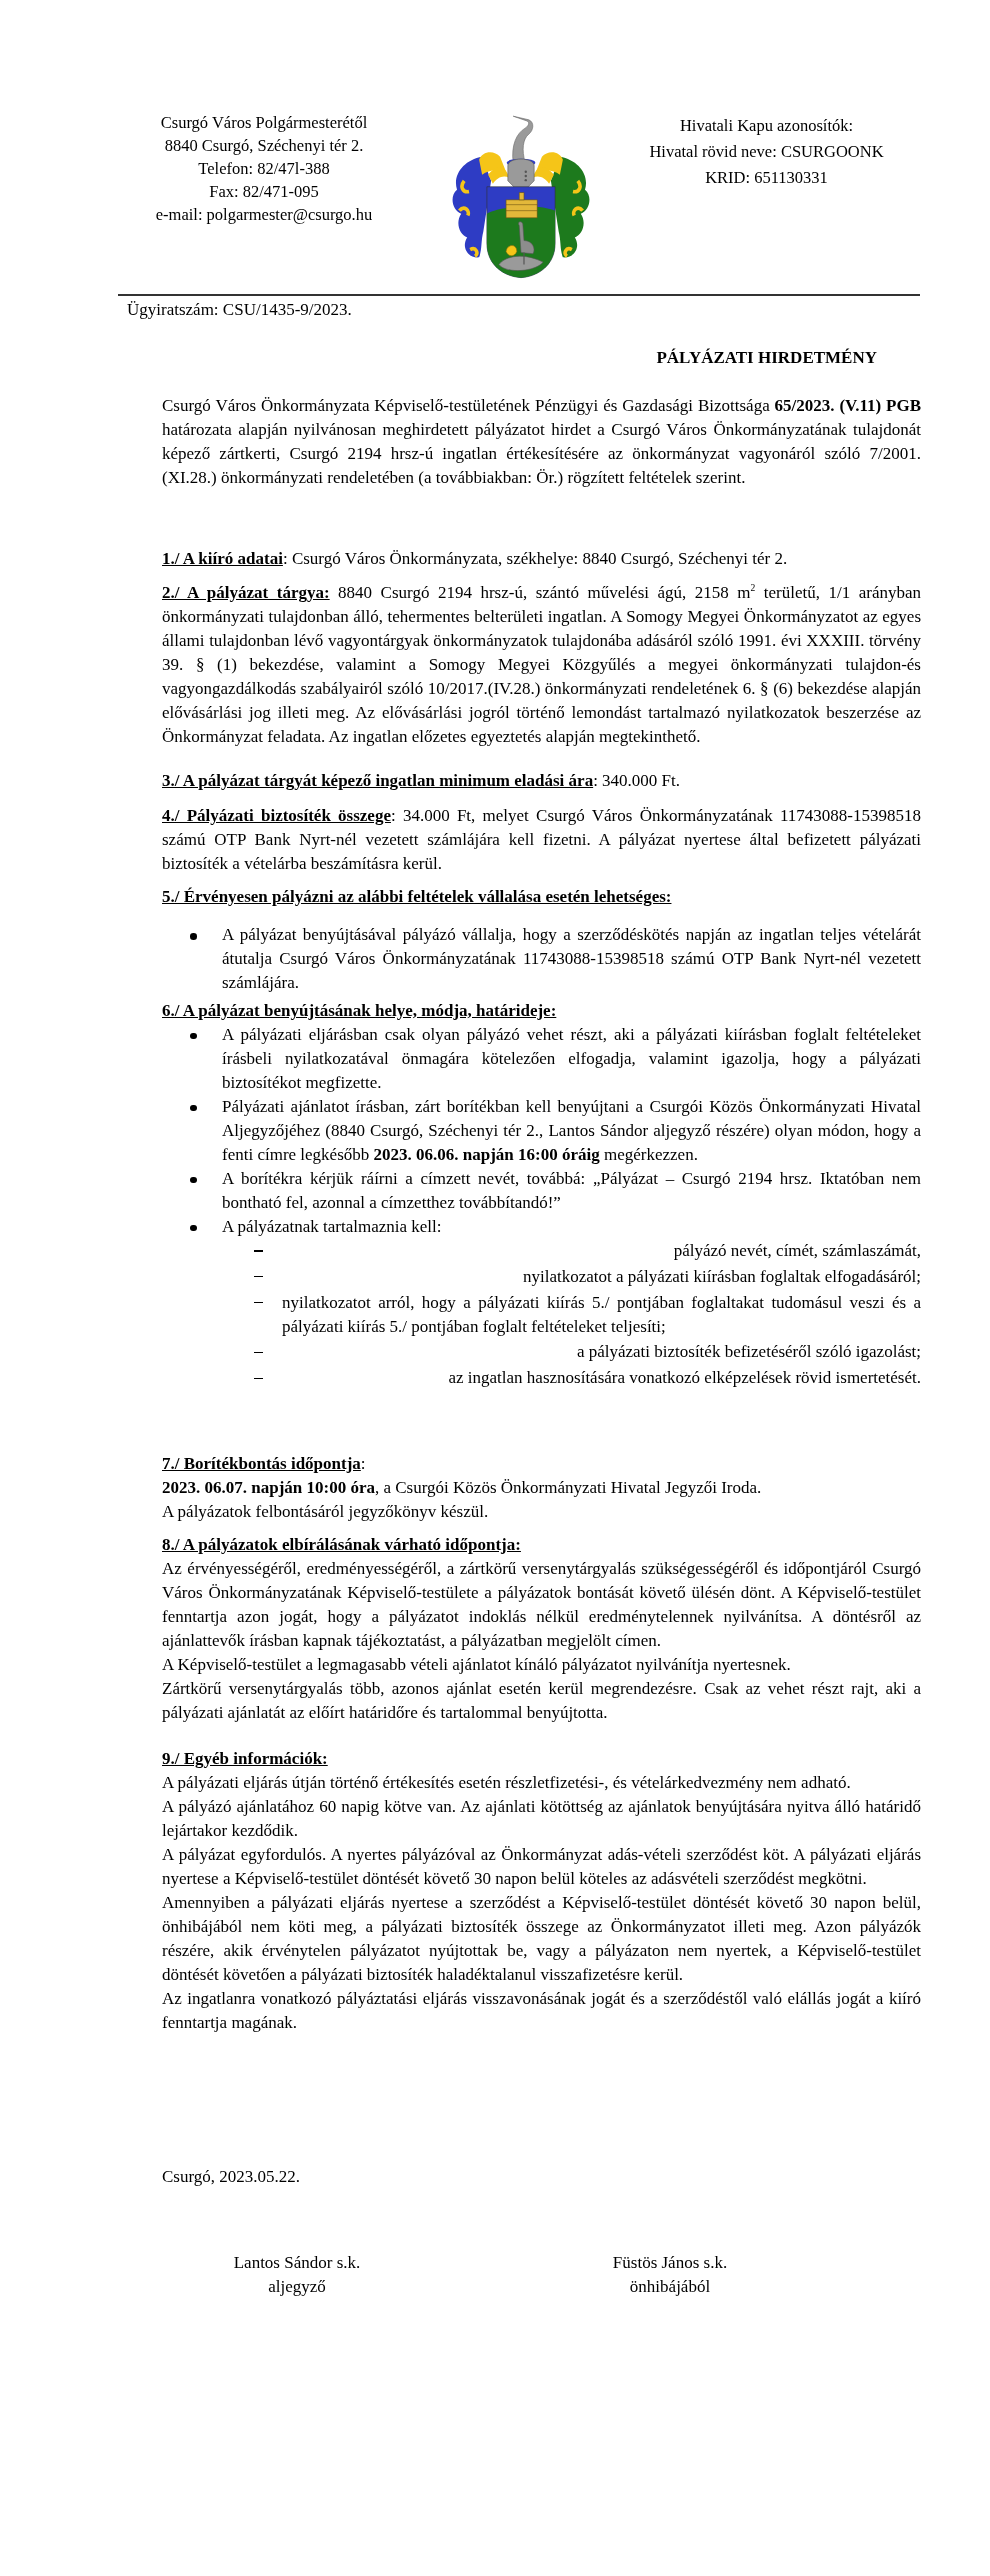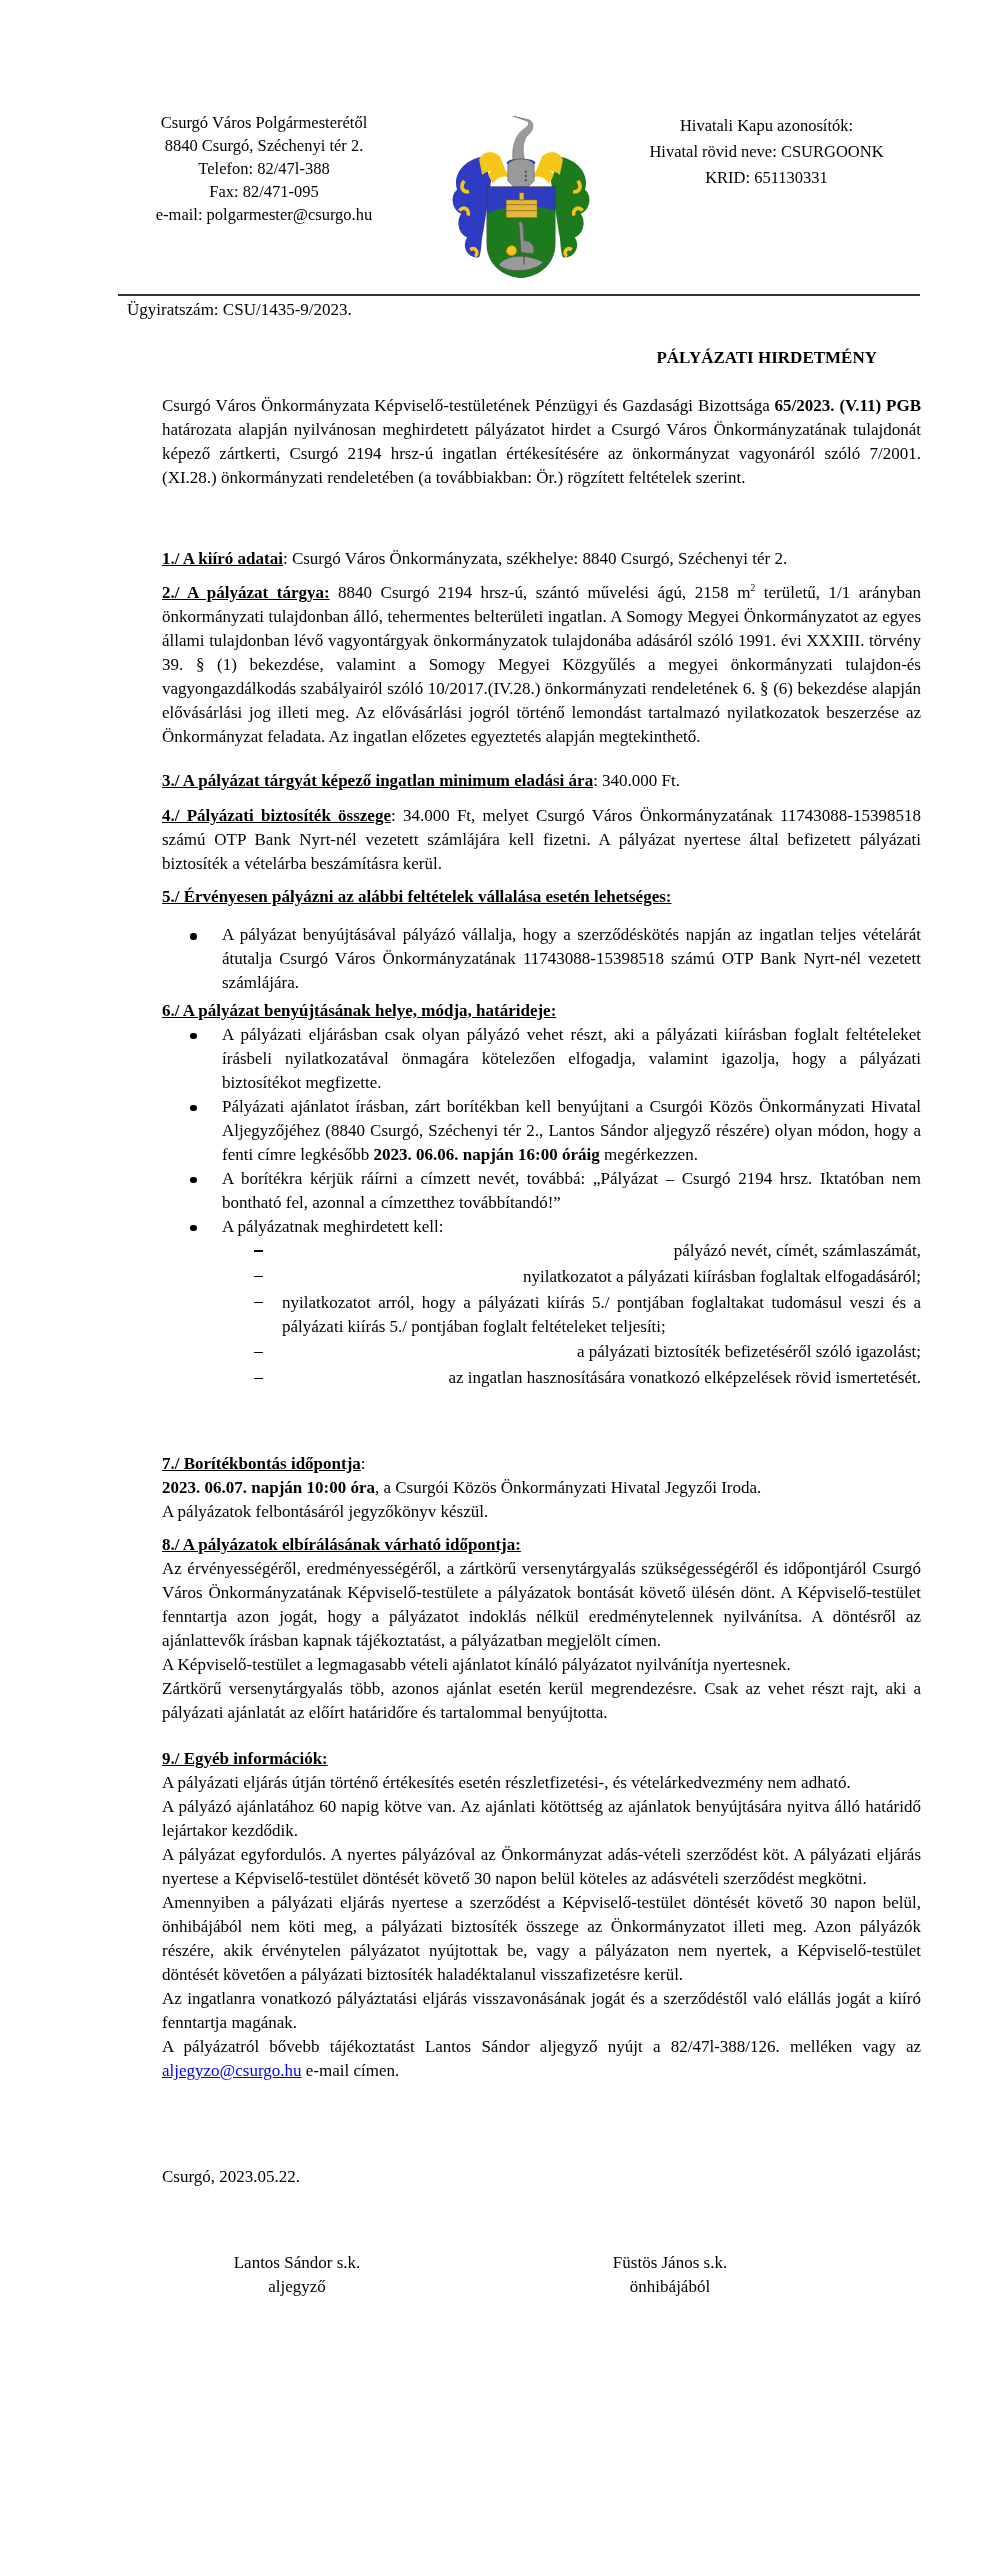--- a/index.html
+++ b/index.html
@@ -144,21 +144,21 @@
       <li><span class="dot"></span><span>A pályázat benyújtásával pályázó vállalja, hogy a szerződéskötés napján az ingatlan teljes vételárát átutalja Csurgó Város Önkormányzatának 11743088-15398518 számú OTP Bank Nyrt-nél vezetett számlájára.</span></li>
     </ul>
   </div>
 
   <div class="blk" style="top:999px;">
     <p class="wide"><span class="h">6./ A pályázat benyújtásának helye, módja, határideje:</span></p>
     <ul class="bul">
       <li><span class="dot"></span><span>A pályázati eljárásban csak olyan pályázó vehet részt, aki a pályázati kiírásban foglalt feltételeket írásbeli nyilatkozatával önmagára kötelezően elfogadja, valamint igazolja, hogy a pályázati biztosítékot megfizette.</span></li>
       <li><span class="dot"></span><span>Pályázati ajánlatot írásban, zárt borítékban kell benyújtani a Csurgói Közös Önkormányzati Hivatal Aljegyzőjéhez (8840 Csurgó, Széchenyi tér 2., Lantos Sándor aljegyző részére) olyan módon, hogy a fenti címre legkésőbb </span><span class="b">2023. 06.06.  napján 16:00 óráig</span><span> megérkezzen.</span></li>
       <li><span class="dot"></span><span>A borítékra kérjük ráírni a címzett nevét, továbbá: „Pályázat – Csurgó 2194 hrsz. Iktatóban nem bontható fel, azonnal a címzetthez továbbítandó!”</span></li>
-      <li><span class="dot"></span><span>A pályázatnak meghirdetett kell:</span>
+      <li><span class="dot"></span><span>A pályázatnak tartalmaznia kell:</span>
         <ul class="dash" style="margin-left:-60px; padding-left:60px;">
           <li><span class="dsh"></span><span>pályázó nevét, címét, számlaszámát,</span></li>
           <li><span class="dsh"></span><span>nyilatkozatot a pályázati kiírásban foglaltak elfogadásáról;</span></li>
           <li style="text-align:justify;"><span class="dsh"></span><span>nyilatkozatot arról, hogy a pályázati kiírás 5./ pontjában foglaltakat tudomásul veszi és a pályázati kiírás 5./ pontjában foglalt feltételeket teljesíti;</span></li>
           <li><span class="dsh"></span><span>a pályázati biztosíték befizetéséről szóló igazolást;</span></li>
           <li><span class="dsh"></span><span>az ingatlan hasznosítására vonatkozó elképzelések rövid ismertetését.</span></li>
         </ul>
       </li>
     </ul>
   </div>
@@ -176,21 +176,20 @@
     <p>Zártkörű versenytárgyalás több, azonos ajánlat esetén kerül megrendezésre. Csak az vehet részt rajt, aki a pályázati ajánlatát az előírt határidőre és tartalommal benyújtotta.</p>
   </div>
 
   <div class="blk" style="top:1747px;">
     <p class="wide"><span class="h">9./ Egyéb információk:</span></p>
     <p>A pályázati eljárás útján történő értékesítés esetén részletfizetési-, és vételárkedvezmény nem adható.</p>
     <p>A pályázó ajánlatához 60 napig kötve van. Az ajánlati kötöttség az ajánlatok benyújtására nyitva álló határidő lejártakor kezdődik.</p>
     <p>A pályázat egyfordulós. A nyertes pályázóval az Önkormányzat adás-vételi szerződést köt. A pályázati eljárás nyertese a Képviselő-testület döntését követő 30 napon belül köteles az adásvételi szerződést megkötni.</p>
     <p>Amennyiben a pályázati eljárás nyertese a szerződést a Képviselő-testület döntését követő 30 napon belül, önhibájából nem köti meg, a pályázati biztosíték összege az Önkormányzatot illeti meg. Azon pályázók részére, akik érvénytelen pályázatot nyújtottak be, vagy a pályázaton nem nyertek, a Képviselő-testület döntését követően a pályázati biztosíték haladéktalanul visszafizetésre kerül.</p>
     <p>Az ingatlanra vonatkozó pályáztatási eljárás visszavonásának jogát és a szerződéstől való elállás jogát a kiíró fenntartja magának.</p>
-    <p><span>A pályázatról bővebb tájékoztatást Lantos Sándor aljegyző nyújt a 82/47l-388/126. melléken vagy az </span><a class="mail">aljegyzo@csurgo.hu</a><span> e-mail címen.</span></p>
   </div>
 
   <div class="blk" style="top:2165px;">Csurgó, 2023.05.22.</div>
 
   <div class="sig" style="left:177px;">
     <div>Lantos Sándor s.k.</div>
     <div>aljegyző</div>
   </div>
   <div class="sig" style="left:550px;">
     <div>Füstös János s.k.</div>

